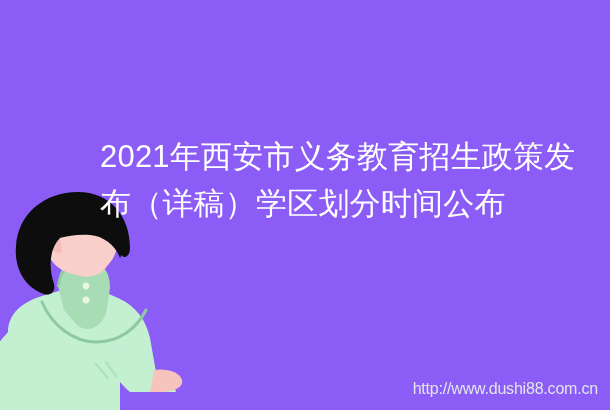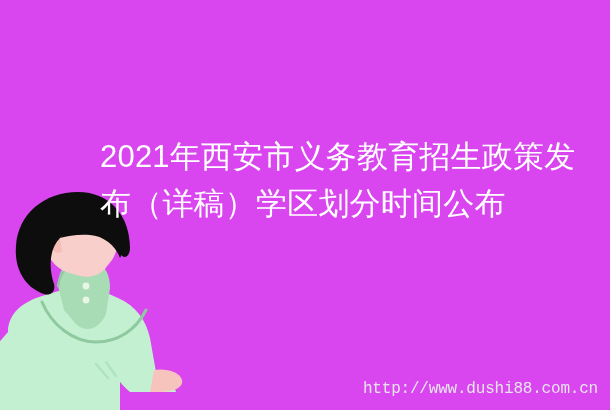--- a/index.html
+++ b/index.html
@@ -5,21 +5,21 @@
   html, body {
     margin: 0;
     padding: 0;
     background: #ffffff;
   }
   #canvas {
     position: relative;
     width: 610px;
     height: 410px;
     overflow: hidden;
-    background: #d946ef;
+    background: #8b5cf6;
     font-family: "Liberation Sans", "DejaVu Sans", sans-serif;
   }
 
   
   .headline {
     position: absolute;
     left: 100px;
     top: 133px;
     width: 500px;
     color: #ffffff;
@@ -33,21 +33,21 @@
 
   
   .watermark {
     position: absolute;
     right: 12px;
     bottom: 12px;
     color: #e9f2ec;
     opacity: 0.92;
     font-size: 16px;
     letter-spacing: -0.2px;
-    font-family: Liberation Mono, monospace;
+    font-family: Liberation Sans, sans-serif;
     white-space: nowrap;
   }
 
   
   .illustration {
     position: absolute;
     left: 0px;
     top: 186px;
     width: 220px;
     height: 224px;

